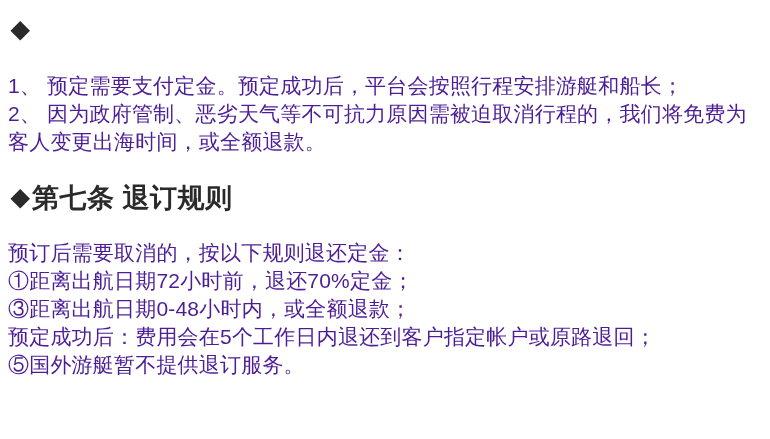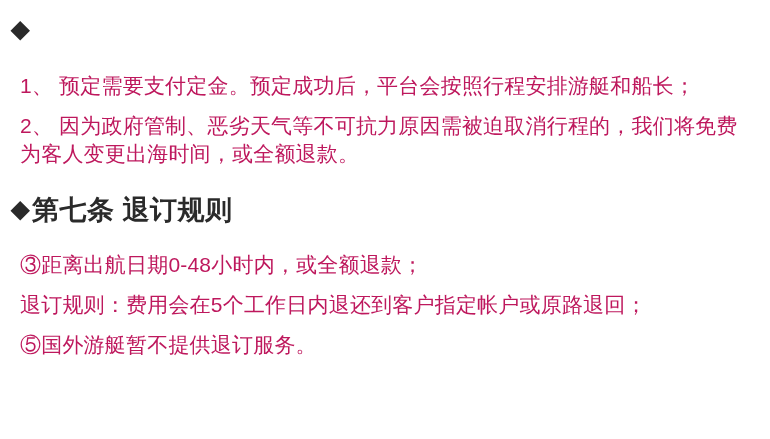--- a/index.html
+++ b/index.html
@@ -40,25 +40,25 @@
   }
   .heading-deposit {
     margin-top: 3px;
     margin-bottom: 25px;
   }
   .heading-refund {
     margin-top: 25px;
     margin-bottom: 24px;
   }
   .body-text {
-    margin: 12px;
+    margin: 0;
     font-size: 21px;
     line-height: 28px;
     font-weight: 400;
-    color: #be185d;
+    color: #4c1d95;
     letter-spacing: 0.2px;
   }
 </style>
 </head>
 <body>
 
 <div class="page">
 
   <section>
     <h1 class="section-heading heading-deposit">
@@ -66,18 +66,20 @@
     </h1>
     <p class="body-text">1、 预定需要支付定金。预定成功后，平台会按照行程安排游艇和船长；</p>
     <p class="body-text">2、 因为政府管制、恶劣天气等不可抗力原因需被迫取消行程的，我们将免费为客人变更出海时间，或全额退款。</p>
   </section>
 
   <section>
     <h1 class="section-heading heading-refund">
       <span class="bullet">◆</span>
       <span>第七条 退订规则</span>
     </h1>
+    <p class="body-text">预订后需要取消的，按以下规则退还定金：</p>
+    <p class="body-text">①距离出航日期72小时前，退还70%定金；</p>
     <p class="body-text">③距离出航日期0-48小时内，或全额退款；</p>
-    <p class="body-text">退订规则：费用会在5个工作日内退还到客户指定帐户或原路退回；</p>
+    <p class="body-text">预定成功后：费用会在5个工作日内退还到客户指定帐户或原路退回；</p>
     <p class="body-text">⑤国外游艇暂不提供退订服务。</p>
   </section>
 
 </div>
 
 </body></html>

